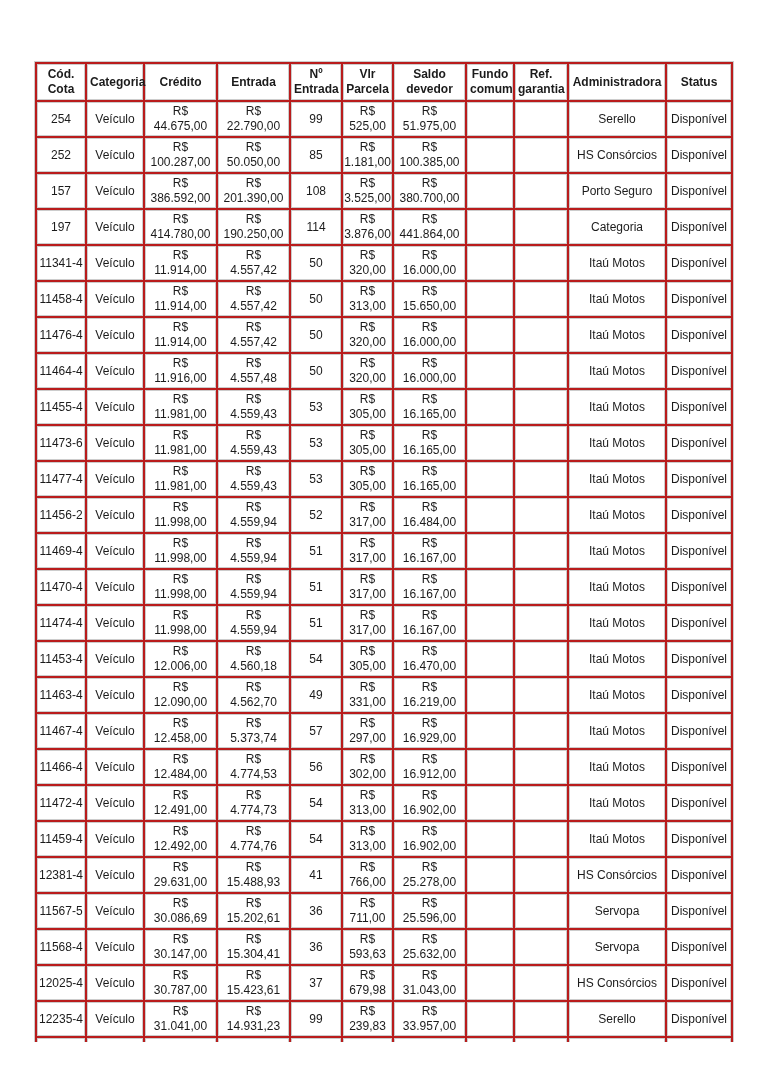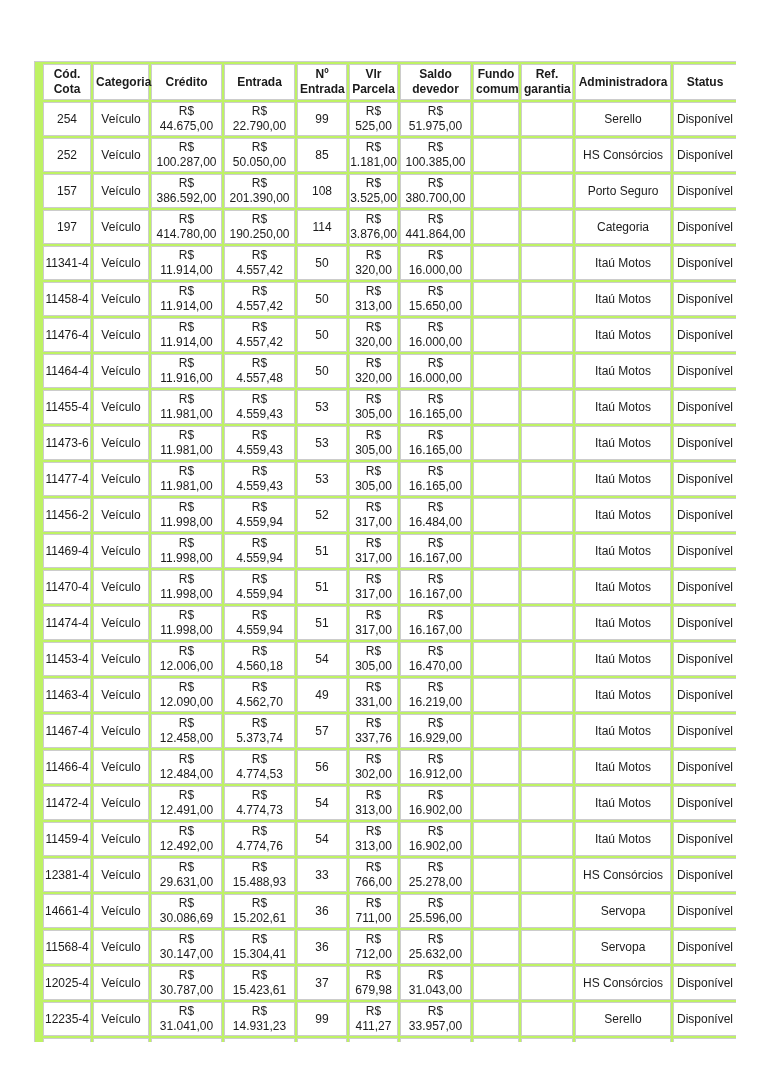--- a/index.html
+++ b/index.html
@@ -23,22 +23,21 @@
     height: 981px;
     overflow: hidden;
   }
   table.quotas {
     border-collapse: separate;
     border-spacing: 2px;
     border: 1px solid #cccccc;
     table-layout: fixed;
     width: 700px;
     box-sizing: border-box;
-    background: #bef264;
-    padding-left: 6px;
+    background: #b91c1c;
   }
   th, td {
     border: 1px solid #cccccc;
     box-sizing: border-box;
     text-align: center;
     vertical-align: middle;
     color: #1b1b1b;
     background: #ffffff;
   }
   th {
@@ -323,21 +322,21 @@
             <td></td>
             <td>Itaú Motos</td>
             <td>Disponível</td>
           </tr>
           <tr>
             <td>11467-4</td>
             <td>Veículo</td>
             <td><span>R$</span><br><span class="amt">12.458,00</span></td>
             <td><span>R$</span><br><span class="amt">5.373,74</span></td>
             <td>57</td>
-            <td><span>R$</span><br><span class="amt">337,76</span></td>
+            <td><span>R$</span><br><span class="amt">297,00</span></td>
             <td><span>R$</span><br><span class="amt">16.929,00</span></td>
             <td></td>
             <td></td>
             <td>Itaú Motos</td>
             <td>Disponível</td>
           </tr>
           <tr>
             <td>11466-4</td>
             <td>Veículo</td>
             <td><span>R$</span><br><span class="amt">12.484,00</span></td>
@@ -374,48 +373,48 @@
             <td></td>
             <td></td>
             <td>Itaú Motos</td>
             <td>Disponível</td>
           </tr>
           <tr>
             <td>12381-4</td>
             <td>Veículo</td>
             <td><span>R$</span><br><span class="amt">29.631,00</span></td>
             <td><span>R$</span><br><span class="amt">15.488,93</span></td>
-            <td>33</td>
+            <td>41</td>
             <td><span>R$</span><br><span class="amt">766,00</span></td>
             <td><span>R$</span><br><span class="amt">25.278,00</span></td>
             <td></td>
             <td></td>
             <td>HS Consórcios</td>
             <td>Disponível</td>
           </tr>
           <tr>
-            <td>14661-4</td>
+            <td>11567-5</td>
             <td>Veículo</td>
             <td><span>R$</span><br><span class="amt">30.086,69</span></td>
             <td><span>R$</span><br><span class="amt">15.202,61</span></td>
             <td>36</td>
             <td><span>R$</span><br><span class="amt">711,00</span></td>
             <td><span>R$</span><br><span class="amt">25.596,00</span></td>
             <td></td>
             <td></td>
             <td>Servopa</td>
             <td>Disponível</td>
           </tr>
           <tr>
             <td>11568-4</td>
             <td>Veículo</td>
             <td><span>R$</span><br><span class="amt">30.147,00</span></td>
             <td><span>R$</span><br><span class="amt">15.304,41</span></td>
             <td>36</td>
-            <td><span>R$</span><br><span class="amt">712,00</span></td>
+            <td><span>R$</span><br><span class="amt">593,63</span></td>
             <td><span>R$</span><br><span class="amt">25.632,00</span></td>
             <td></td>
             <td></td>
             <td>Servopa</td>
             <td>Disponível</td>
           </tr>
           <tr>
             <td>12025-4</td>
             <td>Veículo</td>
             <td><span>R$</span><br><span class="amt">30.787,00</span></td>
@@ -427,21 +426,21 @@
             <td></td>
             <td>HS Consórcios</td>
             <td>Disponível</td>
           </tr>
           <tr>
             <td>12235-4</td>
             <td>Veículo</td>
             <td><span>R$</span><br><span class="amt">31.041,00</span></td>
             <td><span>R$</span><br><span class="amt">14.931,23</span></td>
             <td>99</td>
-            <td><span>R$</span><br><span class="amt">411,27</span></td>
+            <td><span>R$</span><br><span class="amt">239,83</span></td>
             <td><span>R$</span><br><span class="amt">33.957,00</span></td>
             <td></td>
             <td></td>
             <td>Serello</td>
             <td>Disponível</td>
           </tr>
           <tr>
             <td></td>
             <td></td>
             <td></td>

